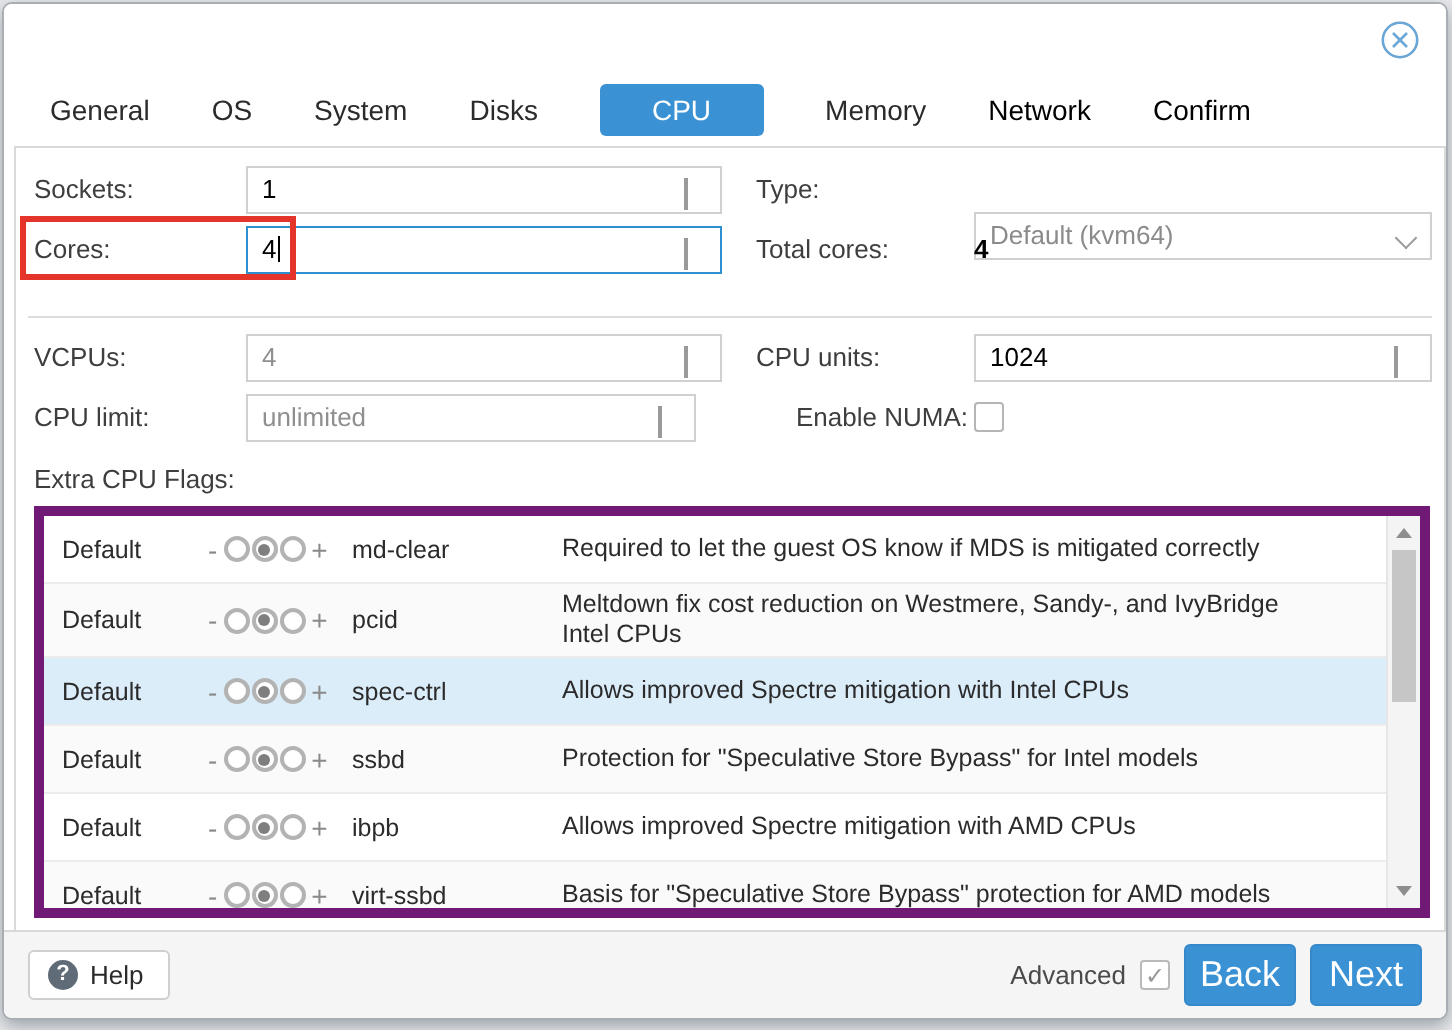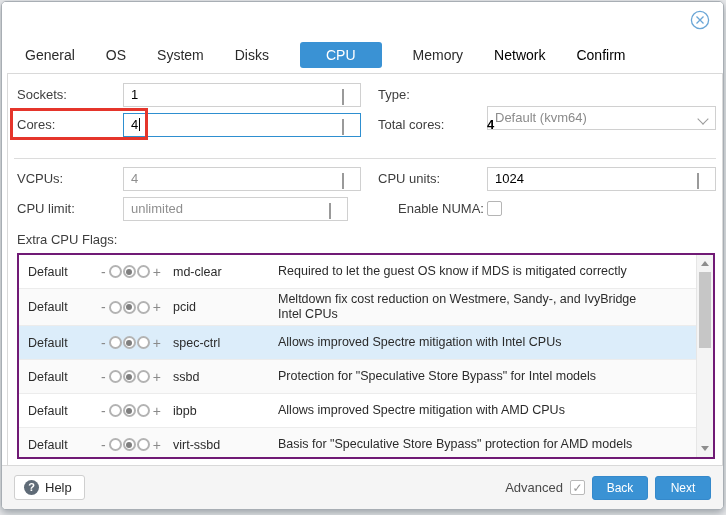--- a/index.html
+++ b/index.html
@@ -49,21 +49,21 @@
 
   .cbox { position:absolute; width:15px; height:15px; border:1px solid #b5b5b5;
     border-radius:2px; background:#fff; }
 
   .annotation { position:absolute; left:2px; top:34px; width:138px; height:32px;
     border:3px solid #e5352b; pointer-events:none; z-index:5; }
 
   
   .flags-lbl { position:absolute; left:9px; top:158px; font-size:13px; color:#3e3e3e; }
   .ftable { position:absolute; left:9px; top:179px; width:698px; height:206px;
-    border:2px solid #701a75; background:#fff; overflow:hidden; }
+    border:5px solid #701a75; background:#fff; overflow:hidden; }
   .fbody { position:absolute; left:0; top:0; right:17px; bottom:0; overflow:hidden; }
   .frow { display:flex; align-items:center; min-height:34px;
     border-bottom:1px solid #ececec; background:#fff; }
   .frow:nth-child(even) { background:#fafafa; }
   .frow.sel { background:#dcedfa; }
   .fc { font-size:12.5px; color:#2b2b2b; }
   .fc.state { width:80px; padding-left:9px; }
   .fc.slider { width:74px; display:flex; align-items:center; gap:1px; color:#8a8a8a; }
   .fc.flag { width:105px; }
   .fc.desc { flex:1; max-width:385px; line-height:15px; padding:3px 4px 3px 0; }
@@ -90,21 +90,21 @@
     border:1px solid #cfcfcf; border-radius:3px; padding:4px 12px 4px 9px;
     font-size:13px; color:#2b2b2b; cursor:pointer; }
   .help-ico { width:15px; height:15px; border-radius:50%; background:#5f6b77;
     color:#fff; font-size:11px; font-weight:bold; text-align:center; line-height:15px; }
   .spacer { margin-left:auto; }
   .adv-lbl { font-size:13px; color:#4a4a4a; }
   .adv-box { position:static; width:15px; height:15px; border:1px solid #b9b9b9;
     border-radius:2px; background:#fff; color:#999; font-size:12px;
     line-height:14px; text-align:center; cursor:pointer; }
   .btn { background:#3a92d4; border:1px solid #3589cb; border-radius:3px;
-    color:#fff; font-size:12px; padding:4px 0; width:56px; text-align:center; cursor:pointer; }
+    color:#fff; font-size:18px; padding:4px 0; width:56px; text-align:center; cursor:pointer; }
 </style>
 </head>
 <body>
 
 <div class="dialog">
 
   <div class="hdr">
     <div class="close">
       <svg width="20" height="20" viewBox="0 0 20 20">
         <circle cx="10" cy="10" r="8.6" fill="none" stroke="#6aa6d6" stroke-width="1.3"></circle>

